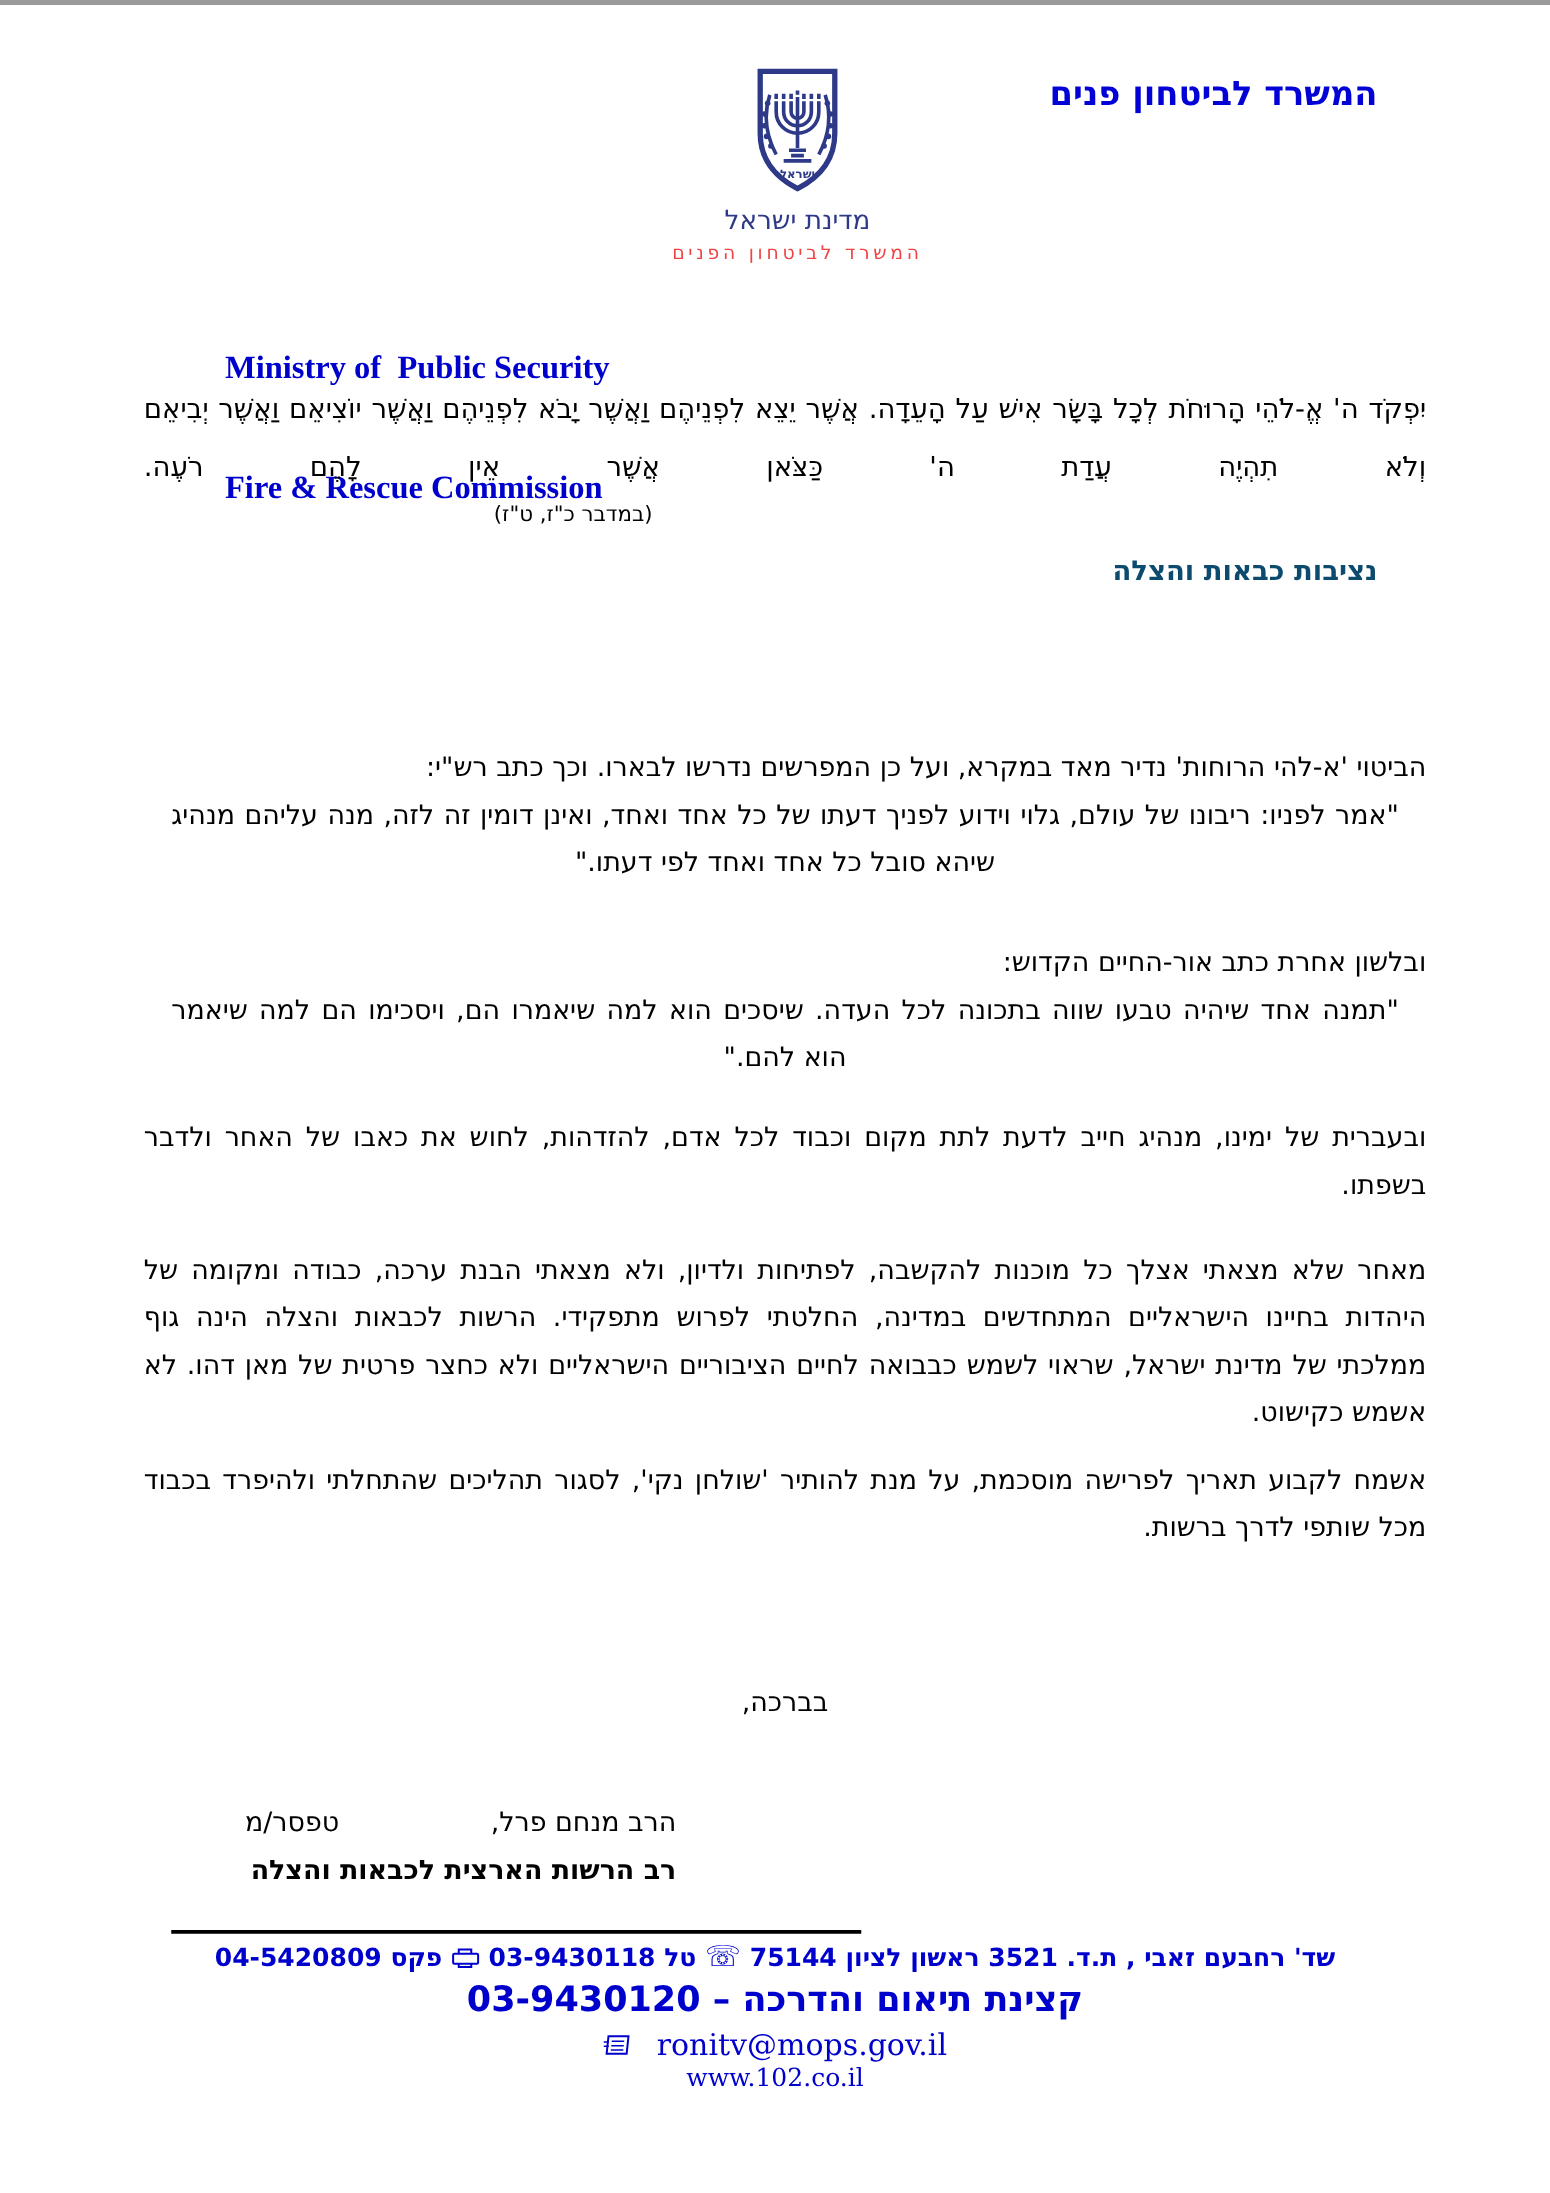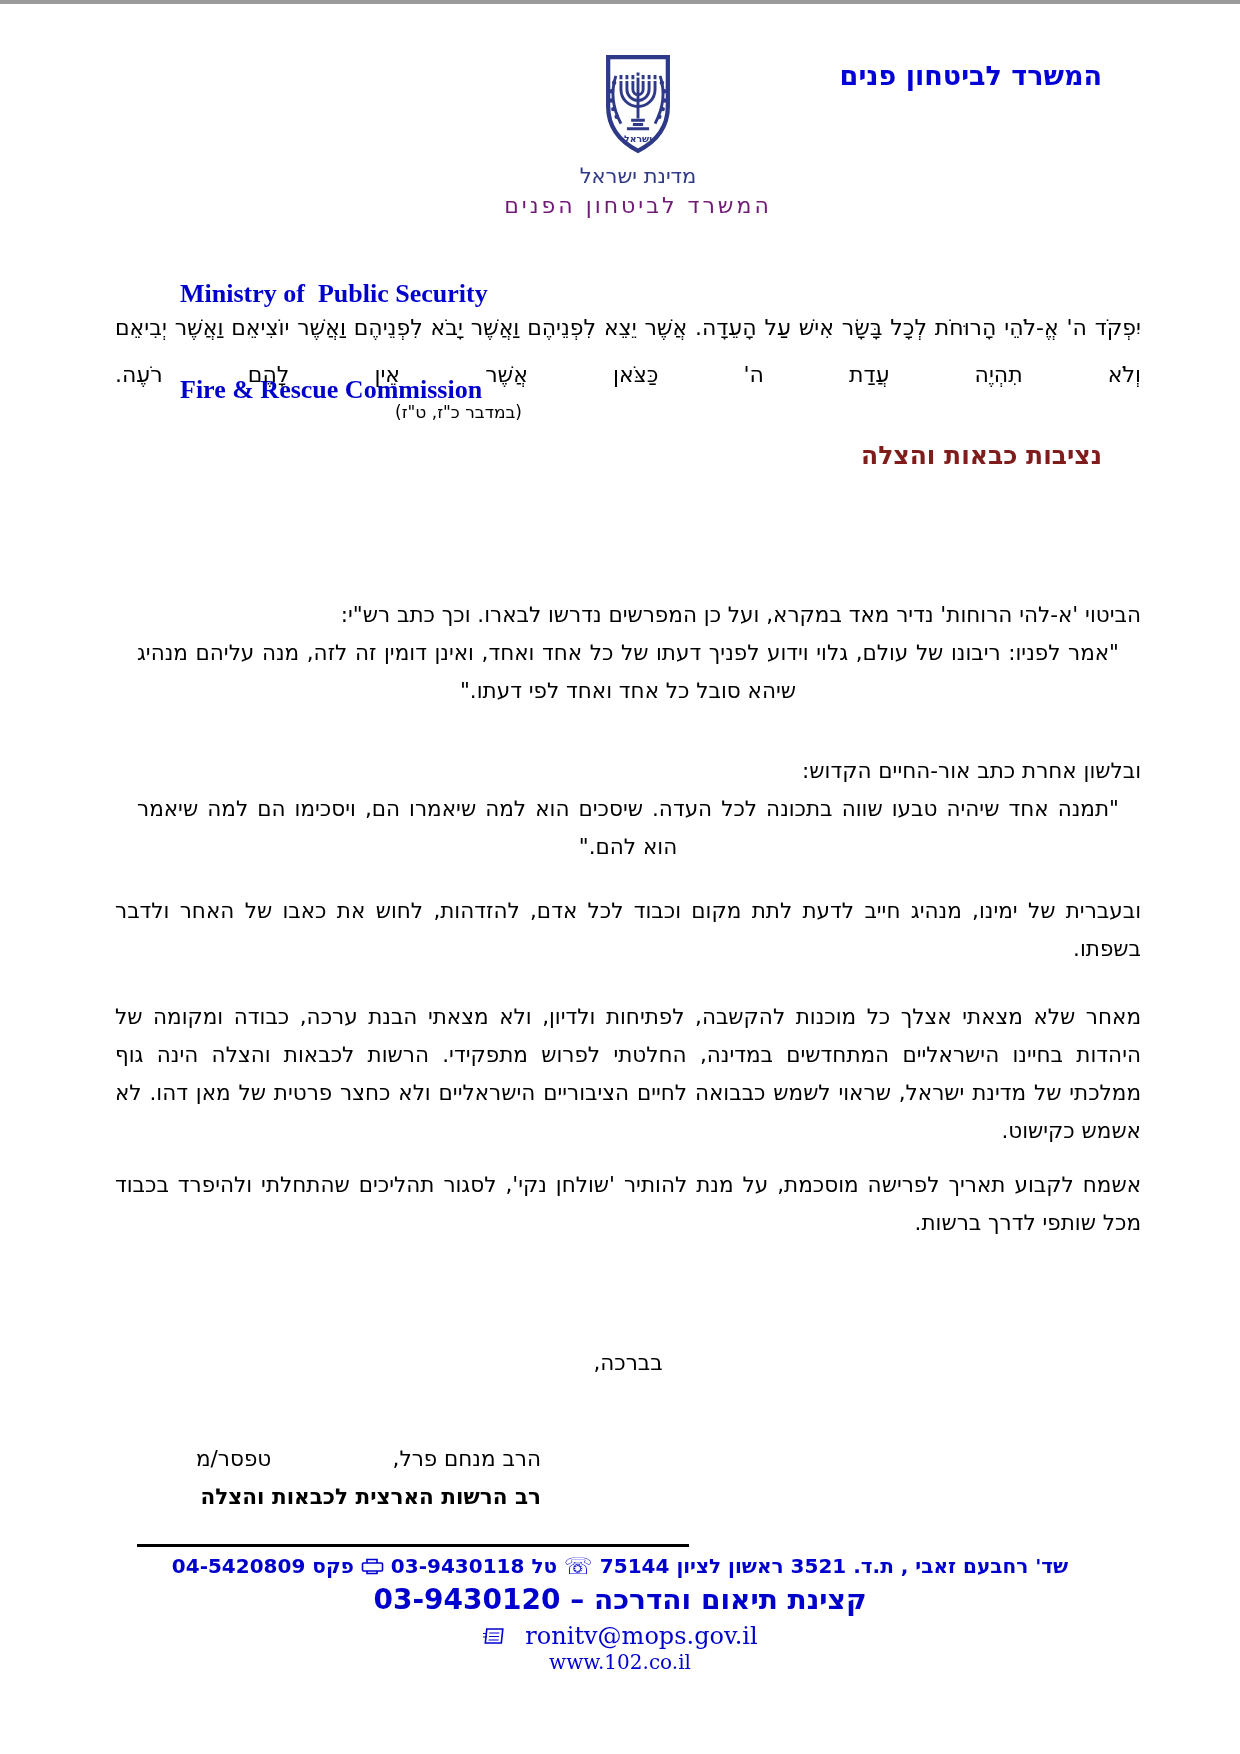--- a/index.html
+++ b/index.html
@@ -17,31 +17,31 @@
     position:absolute;top:56px;right:138px;
     font-size:27px;font-weight:bold;color:#0202d6;
     direction:rtl;
   }
   .emblem-wrap{
     position:absolute;top:48px;left:50%;
     transform:translateX(calc(-50% + 18px));
     width:320px;text-align:center;
   }
   .state-name{font-size:21px;color:#2e3a87;margin-top:4px;direction:rtl;}
-  .ministry-emblem{font-size:22px;color:#701a75;letter-spacing:3px;margin-top:5px;direction:rtl;}
+  .ministry-emblem{font-size:15px;color:#ef4444;letter-spacing:3px;margin-top:5px;direction:rtl;}
   .hdr-row2{
     position:absolute;top:210px;left:180px;right:138px;
     display:flex;justify-content:space-between;align-items:flex-end;
   }
   .en-block{
     color:#0000cd;font-weight:bold;
     font-family:"Liberation Serif","DejaVu Serif",serif;
     font-size:26px;line-height:32px;white-space:pre-wrap;
   }
-  .comm-he{color:#7f1d1d;font-weight:bold;font-size:25px;direction:rtl;}
+  .comm-he{color:#0c4a6e;font-weight:bold;font-size:22px;direction:rtl;}
   
   .letter{
     position:absolute;top:300px;left:115px;right:99px;
     direction:rtl;font-size:21.5px;line-height:38px;color:#000000;
   }
   .epigraph{font-size:22px;line-height:47px;text-align:justify;text-align-last:justify;}
   .citation{font-size:17px;line-height:24px;text-align:left;padding-left:280px;margin-top:2px;}
   .rashi-intro{margin-top:172px;text-align:right;}
   .quote{text-align:justify;text-align-last:center;padding:0 22px;}
   .orh-intro{margin-top:42px;text-align:right;}

